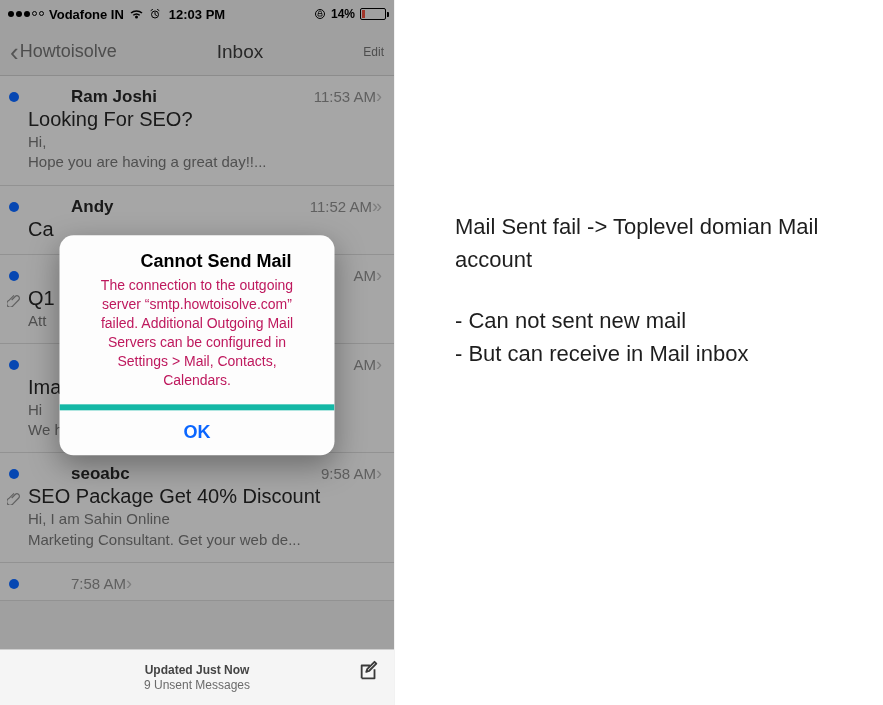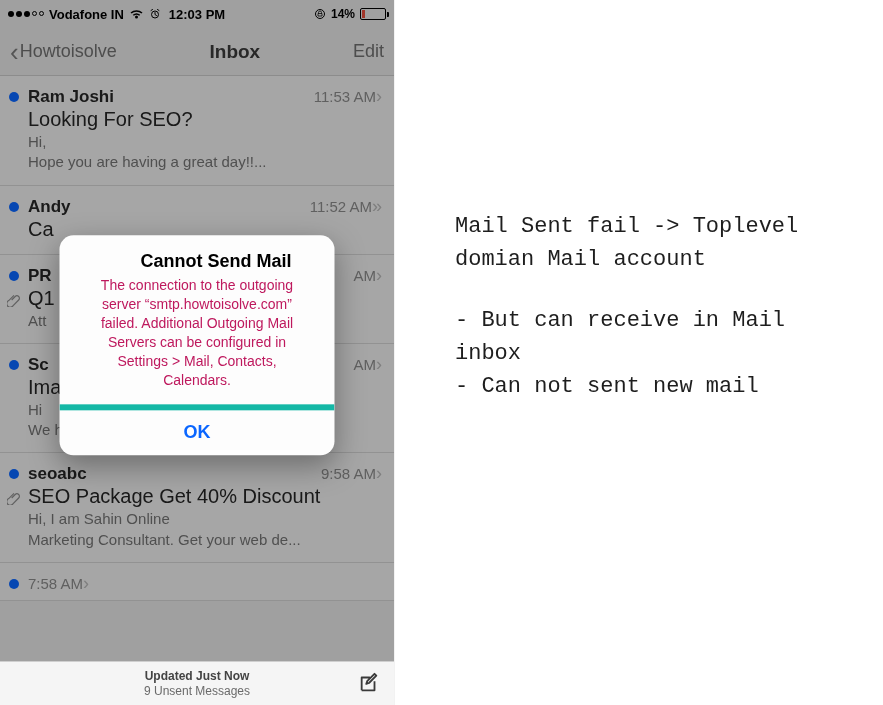--- a/index.html
+++ b/index.html
@@ -17,47 +17,47 @@
   .sigdots span.empty { background:transparent; border:1px solid #000; width:5px;height:5px;}
   .wifi { width:15px; height:12px; }
   .battpct { font-size:12px; font-weight:600;}
   .batt { width:26px; height:12px; border:1px solid #000; border-radius:2px; position:relative;}
   .batt::after{ content:""; position:absolute; right:-4px; top:3px; width:2px; height:5px; background:#000; border-radius:0 1px 1px 0;}
   .batt .fill{ position:absolute; left:1px; top:1px; bottom:1px; width:14%; background:#e74c3c;}
   
   .navbar { height:48px; display:flex; align-items:center; justify-content:space-between; padding:0 10px; border-bottom:1px solid #c9c9c9; }
   .back { display:flex; align-items:center; color:#6f6f6f; font-size:18px;}
   .back-chevron { font-size:26px; line-height:1; margin-right:1px; color:#7a7a7a;}
-  .navtitle { font-size:19px; font-weight:700; color:#3a3a3a;}
-  .edit { font-size:18px; color:#6f6f6f;}
+  .navtitle { font-size:19px; font-weight:400; color:#3a3a3a;}
+  .edit { font-size:12px; color:#6f6f6f;}
   
   .list { height:calc(100% - 28px - 48px - 44px); overflow:hidden; }
   .row { position:relative; padding:10px 12px 12px 28px; border-bottom:1px solid #d2d2d2; background:#eeeeee;}
   .row .dot { position:absolute; left:9px; top:16px; width:10px; height:10px; border-radius:50%; background:#0a66ff;}
   .row .clip { position:absolute; left:7px; top:38px; width:14px; height:14px; color:#8a8a8a;}
-  .row .line1 { display:flex; justify-content:space-between; align-items:baseline;}
+  .row .line1 { display:flex; justify-content:space-between; align-items:baseline;margin-left:43px;}
   .row .from { font-size:17px; font-weight:700; color:#262626;}
   .row .time { font-size:15px; color:#8a8a8a; display:flex; align-items:center; }
   .row .chev { color:#b6b6b6; font-size:18px;}
   .row .subj { font-size:20px; color:#262626; margin-top:1px; font-weight:500;}
   .row .prev { font-size:15px; color:#737373; margin-top:1px; line-height:1.35; max-height:2.7em; overflow:hidden;}
   .row.cut { padding-bottom:6px;}
   
-  .footer { position:absolute; bottom:0; left:0; right:0; height:44px; background:#f5f5f5; border-top:1px solid #cfcfcf; display:flex; align-items:center; justify-content:center; z-index:7;}
+  .footer { position:absolute; bottom:0; left:0; right:0; height:56px; background:#f5f5f5; border-top:1px solid #cfcfcf; display:flex; align-items:center; justify-content:center; z-index:7;}
   .footer .ftext { text-align:center; font-size:12px; color:#6a6a6a; line-height:1.2;}
   .footer .ftext .l1{ font-weight:600; color:#444;}
   .footer .compose { position:absolute; right:14px; top:10px; width:22px; height:22px; color:#3a3a3a;}
   
   .modal { position:absolute; left:50%; top:49%; transform:translate(-50%,-50%); width:275px; background:#fdfdfd; border-radius:14px; z-index:10; box-shadow:0 10px 30px rgba(0,0,0,0.35); overflow:hidden; text-align:center;}
   .modal .mtitle{ font-size:18px; font-weight:700; padding:16px 16px 4px;margin-left:38px; }
   .modal .mbody{ font-size:14px; padding:0 29px 14px; color:#be185d; line-height:1.35;}
   .modal .okwrap{ border-top:6px solid #14b8a6;}
   .modal .ok{ width:100%; background:transparent; border:0; padding:12px 0; font-size:18px; font-weight:700; color:#0a66ff; cursor:pointer;}
   
-  .notes { flex:1; padding:60px 30px 0 60px; font-family:Liberation Mono, monospace; font-size:22px; color:#1e1e1e; line-height:1.5;}
+  .notes { flex:1; padding:60px 30px 0 60px; font-family:Liberation Sans, sans-serif; font-size:22px; color:#1e1e1e; line-height:1.5;}
   .notes .gap { height:28px;}
   .notes .title { margin-top:150px; }
 </style>
 </head>
 <body>
 
 <div class="canvas">
   <div class="phone">
 
     <div class="status">
@@ -202,16 +202,16 @@
       <div class="okwrap">
         <button class="ok">OK</button>
       </div>
     </div>
 
   </div>
 
   <div class="notes">
     <div class="title">Mail Sent fail -&gt; Toplevel domian Mail account</div>
     <div class="gap"></div>
+    <div>- Can not sent new mail</div>
     <div>- But can receive in Mail inbox</div>
-    <div>- Can not sent new mail</div>
   </div>
 </div>
 
 </body></html>

